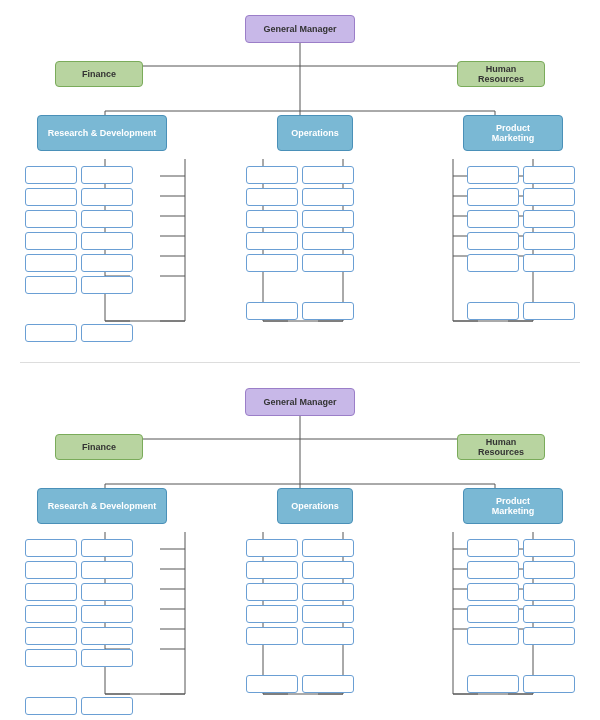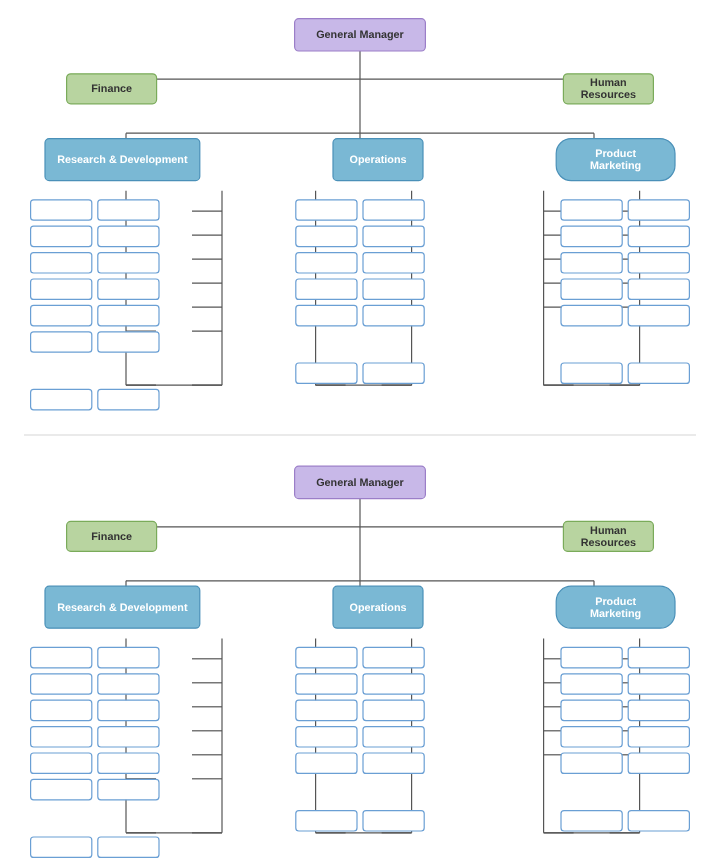--- a/index.html
+++ b/index.html
@@ -38,34 +38,34 @@
       border: 1px solid #9b7ec8;
       color: #333;
       width: 110px;
       height: 28px;
     }
 
     .box-green {
       background: #b8d4a0;
       border: 1px solid #7aab5a;
       color: #333;
-      width: 76px;
+      width: 88px;
       height: 26px;
     }
 
     .box-blue {
       background: #7ab8d4;
       border: 1px solid #4a90b8;
       color: #fff;
       height: 36px;
     }
 
     .box-blue-wide { width: 130px; }
     .box-blue-med { width: 76px; }
-    .box-blue-narrow { width: 100px; border-radius: 13px; }
+    .box-blue-narrow { width: 100px; }
 
     .box-empty {
       background: #fff;
       border: 1px solid #6a9fd4;
       width: 52px;
       height: 18px;
       border-radius: 3px;
     }
 
     

